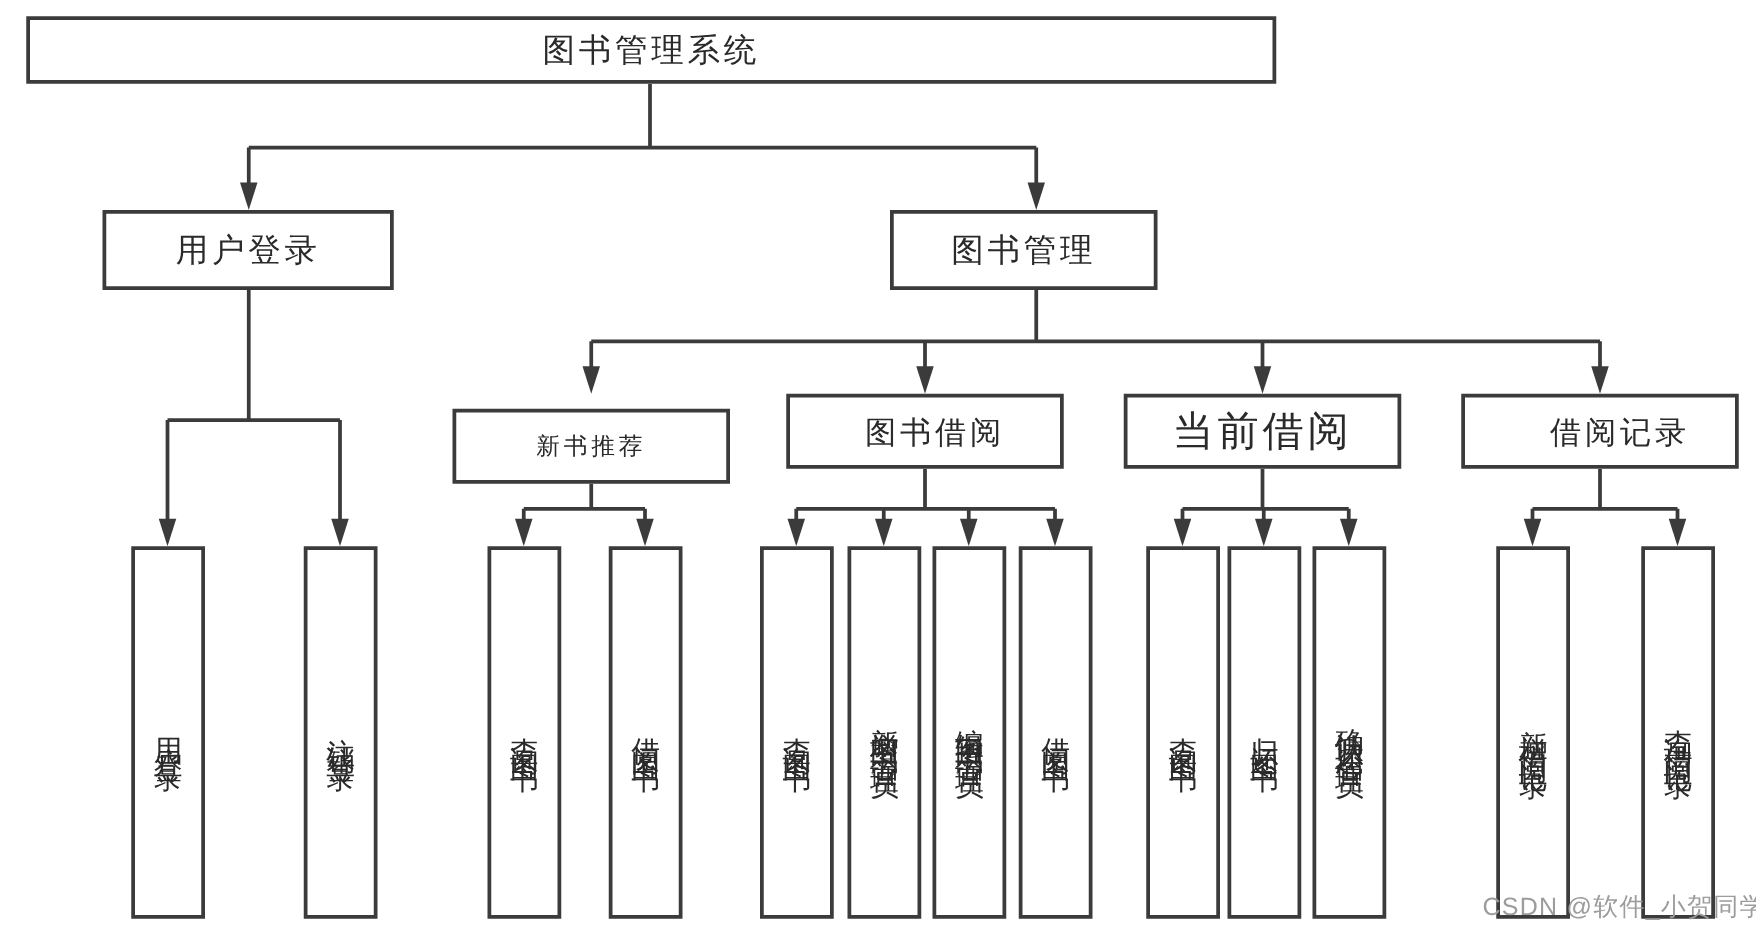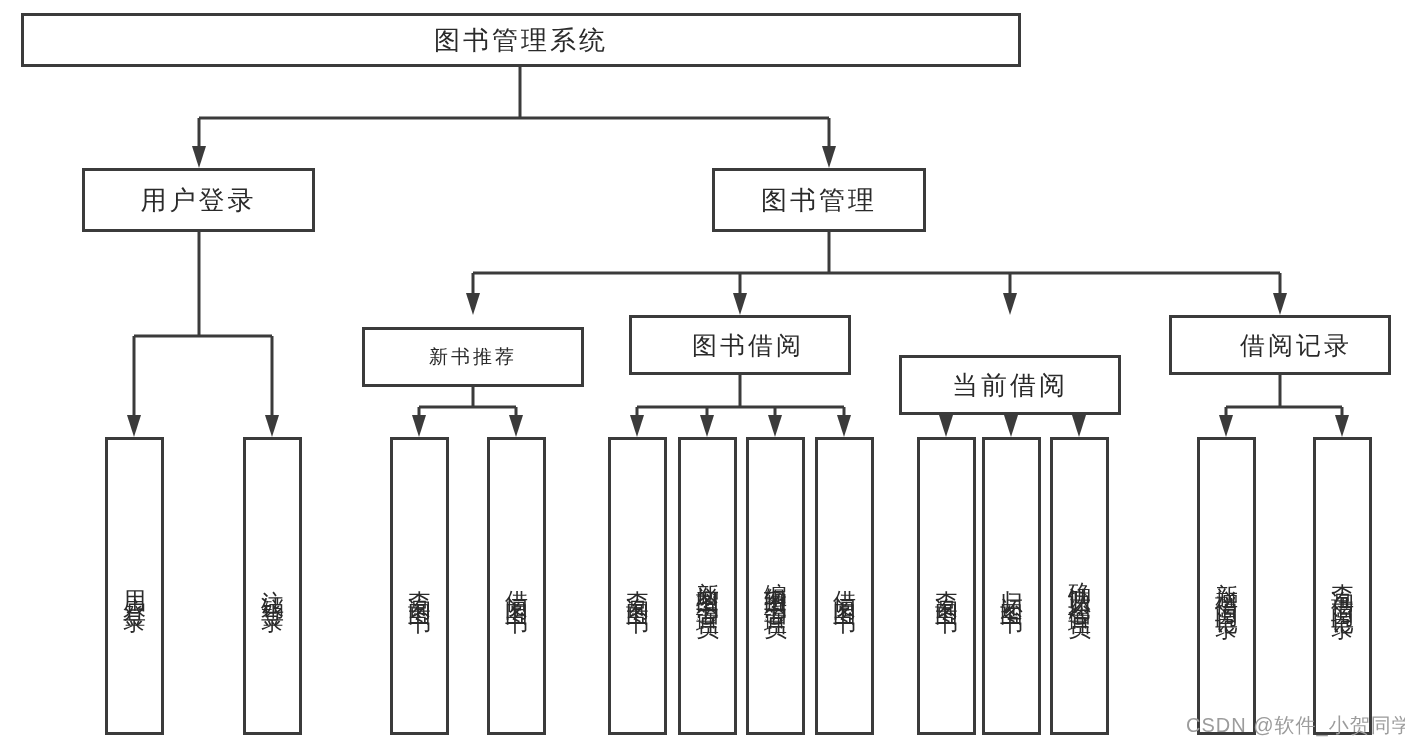--- a/index.html
+++ b/index.html
@@ -153,21 +153,21 @@
     </g>
   </svg>
 
   <div class="node" style="left:21px; top:13px; width:1000px; height:54px;">图书管理系统</div>
 
   <div class="node" style="left:82px; top:168px; width:233px; height:64px;">用户登录</div>
   <div class="node" style="left:712px; top:168px; width:214px; height:64px;text-align:center;">图书管理</div>
 
   <div class="node" style="left:362px; top:315px; width:222px; height:60px; font-size:19px;margin-top:12px;">新书推荐</div>
   <div class="node" style="left:629px; top:315px; width:222px; height:60px; font-size:25px;padding-left:16px;">图书借阅</div>
-  <div class="node" style="left:899px; top:315px; width:222px; height:60px; font-size:26px;margin-top:40px;">当前借阅</div>
+  <div class="node" style="left:899px; top:315px; width:222px; height:60px; font-size:33px;">当前借阅</div>
   <div class="node" style="left:1169px; top:315px; width:222px; height:60px; font-size:25px;padding-left:32px;">借阅记录</div>
 
   <div class="node-v" style="left:105px;">用户登录</div>
   <div class="node-v" style="left:243px;">注销登录</div>
 
   <div class="node-v" style="left:390px;">查询图书</div>
   <div class="node-v" style="left:487px;">借阅图书</div>
 
   <div class="node-v" style="left:608px;">查询图书</div>
   <div class="node-v" style="left:678px; letter-spacing:5px;">新增图书（管理员）</div>

